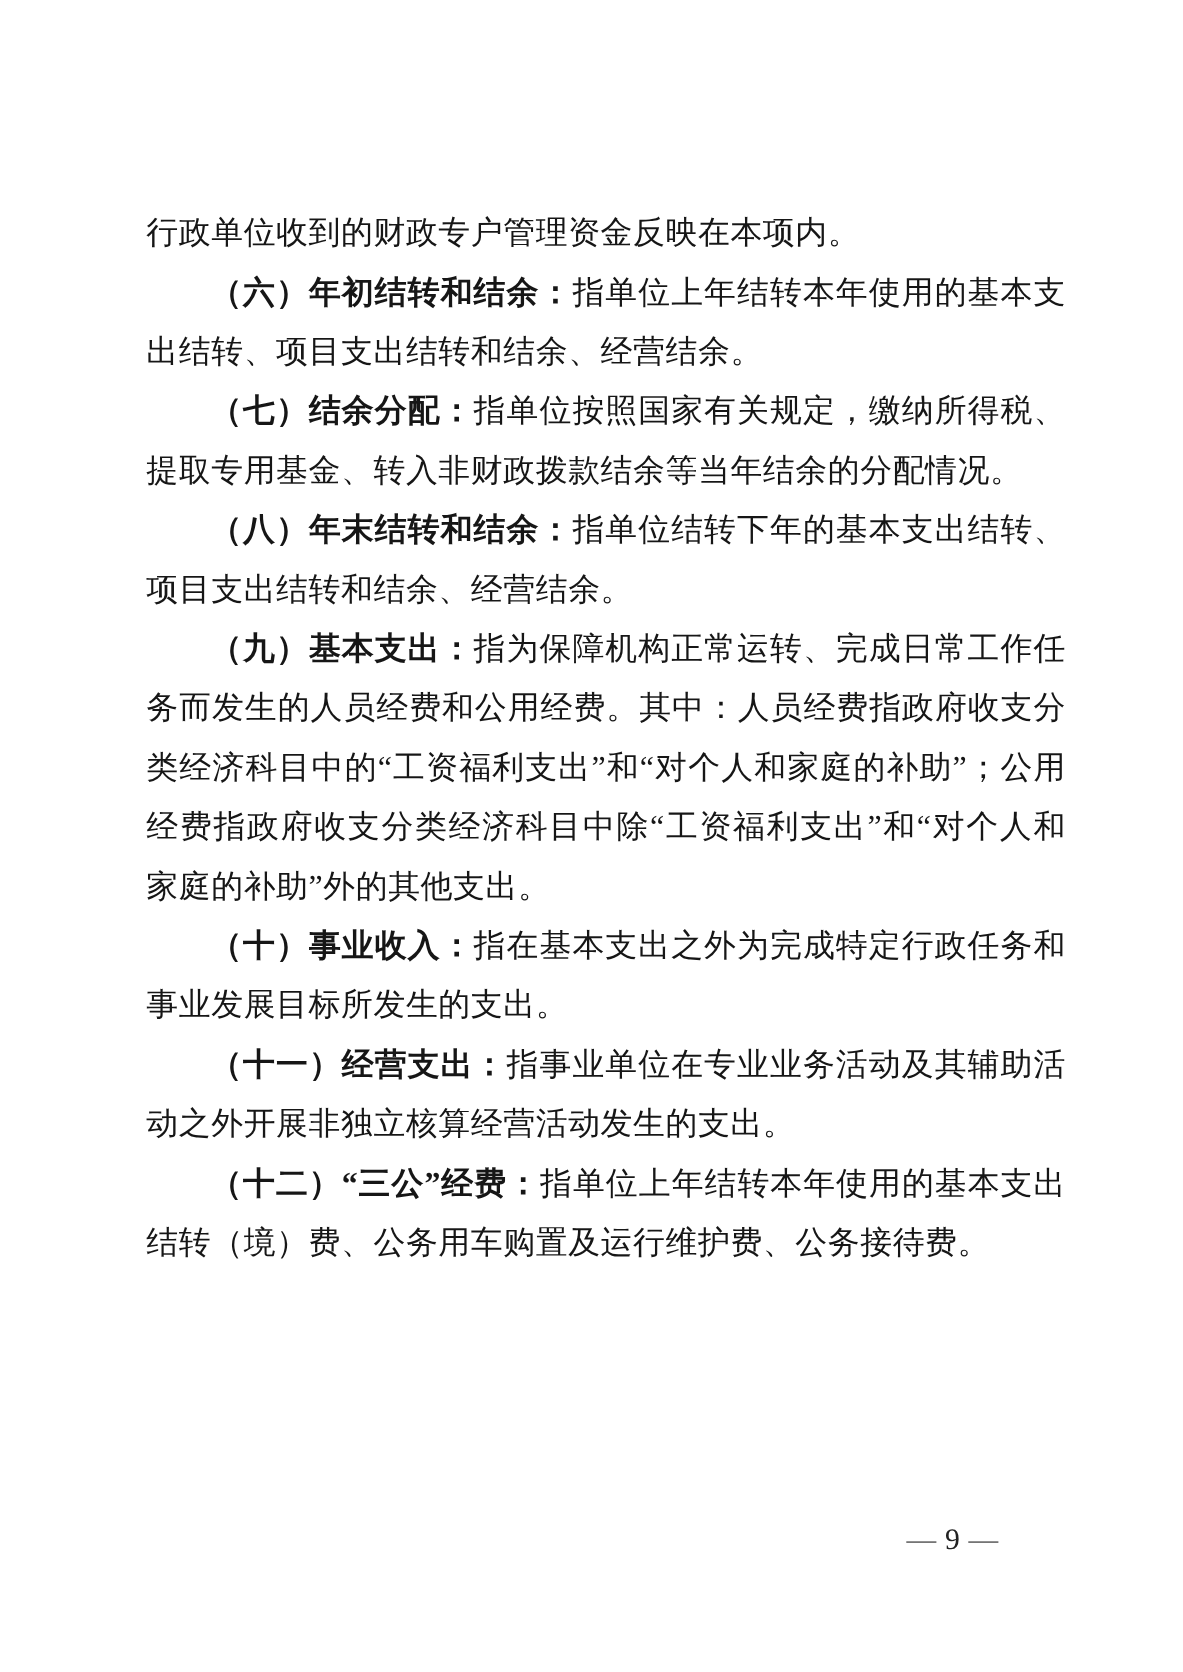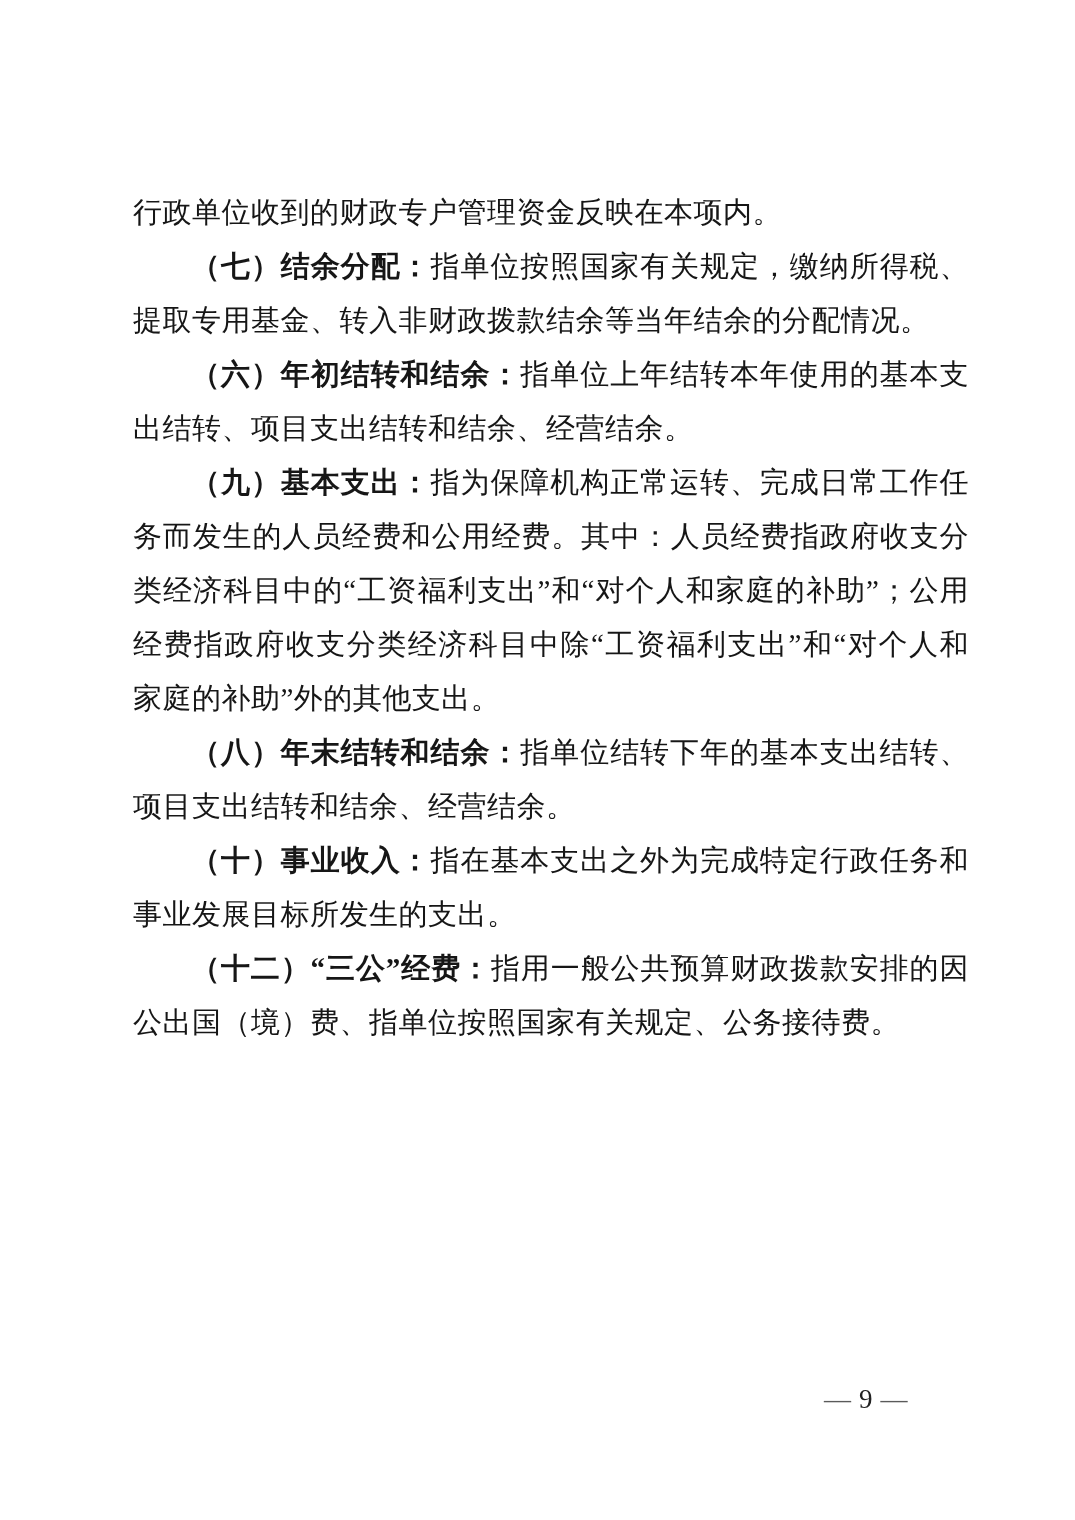--- a/index.html
+++ b/index.html
@@ -57,31 +57,32 @@
 </style>
 </head>
 <body>
 
 <div class="page">
 
   <div class="doc">
     <p class="para no-indent"><b class="lead"></b><span class="body-text">行政单位收到的财政专户管理资金反映在本项内。</span></p>
 
 
+    <p class="para"><b class="lead">（六）年初结转和结余：</b><span class="body-text">指单位上年结转本年使用的基本支出结转、项目支出结转和结余、经营结余。</span></p>
+
     <p class="para"><b class="lead">（七）结余分配：</b><span class="body-text">指单位按照国家有关规定，缴纳所得税、提取专用基金、转入非财政拨款结余等当年结余的分配情况。</span></p>
 
-    <p class="para"><b class="lead">（六）年初结转和结余：</b><span class="body-text">指单位上年结转本年使用的基本支出结转、项目支出结转和结余、经营结余。</span></p>
+    <p class="para"><b class="lead">（八）年末结转和结余：</b><span class="body-text">指单位结转下年的基本支出结转、项目支出结转和结余、经营结余。</span></p>
 
     <p class="para"><b class="lead">（九）基本支出：</b><span class="body-text">指为保障机构正常运转、完成日常工作任务而发生的人员经费和公用经费。其中：人员经费指政府收支分类经济科目中的“工资福利支出”和“对个人和家庭的补助”；公用经费指政府收支分类经济科目中除“工资福利支出”和“对个人和家庭的补助”外的其他支出。</span></p>
 
-    <p class="para"><b class="lead">（八）年末结转和结余：</b><span class="body-text">指单位结转下年的基本支出结转、项目支出结转和结余、经营结余。</span></p>
-
     <p class="para"><b class="lead">（十）事业收入：</b><span class="body-text">指在基本支出之外为完成特定行政任务和事业发展目标所发生的支出。</span></p>
 
+    <p class="para"><b class="lead">（十一）经营支出：</b><span class="body-text">指事业单位在专业业务活动及其辅助活动之外开展非独立核算经营活动发生的支出。</span></p>
 
-    <p class="para"><b class="lead">（十二）“三公”经费：</b><span class="body-text">指用一般公共预算财政拨款安排的因公出国（境）费、指单位按照国家有关规定、公务接待费。</span></p>
+    <p class="para"><b class="lead">（十二）“三公”经费：</b><span class="body-text">指单位上年结转本年使用的基本支出结转（境）费、公务用车购置及运行维护费、公务接待费。</span></p>
   </div>
 
   <div class="page-footer">
     <span class="footer-dash">—</span><span class="footer-num">9</span><span class="footer-dash">—</span>
   </div>
 
 </div>
 
 </body></html>

